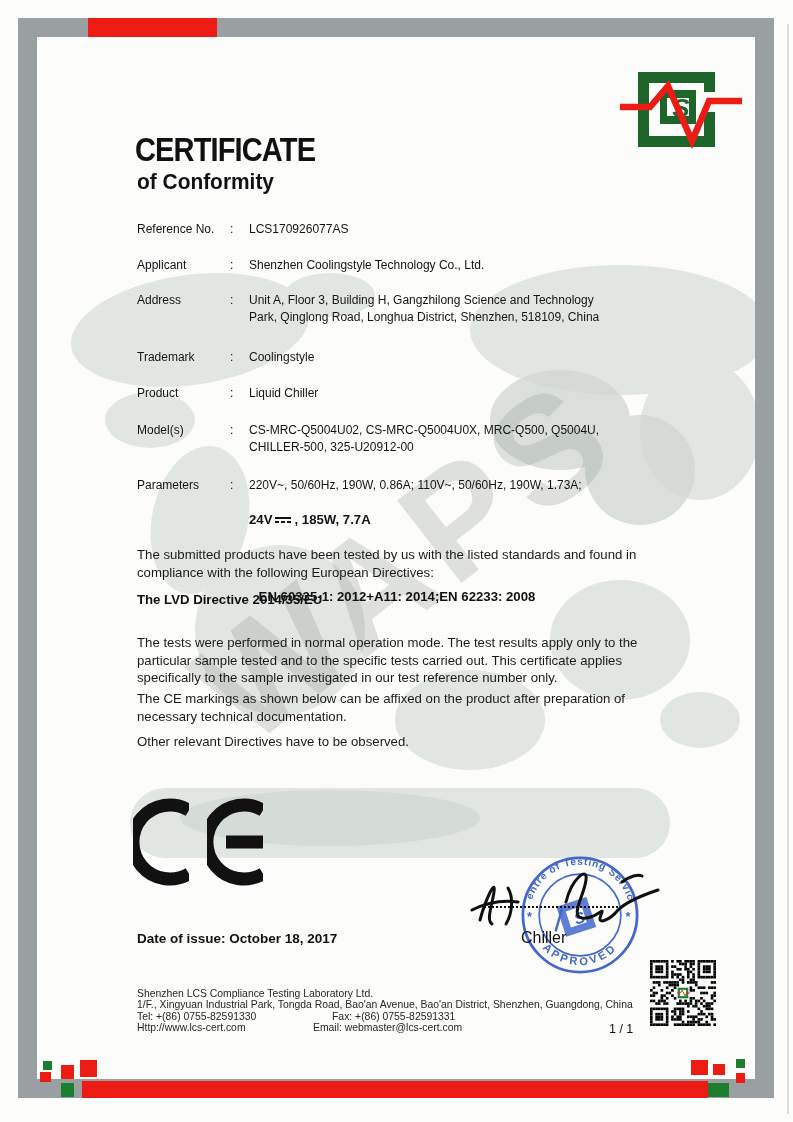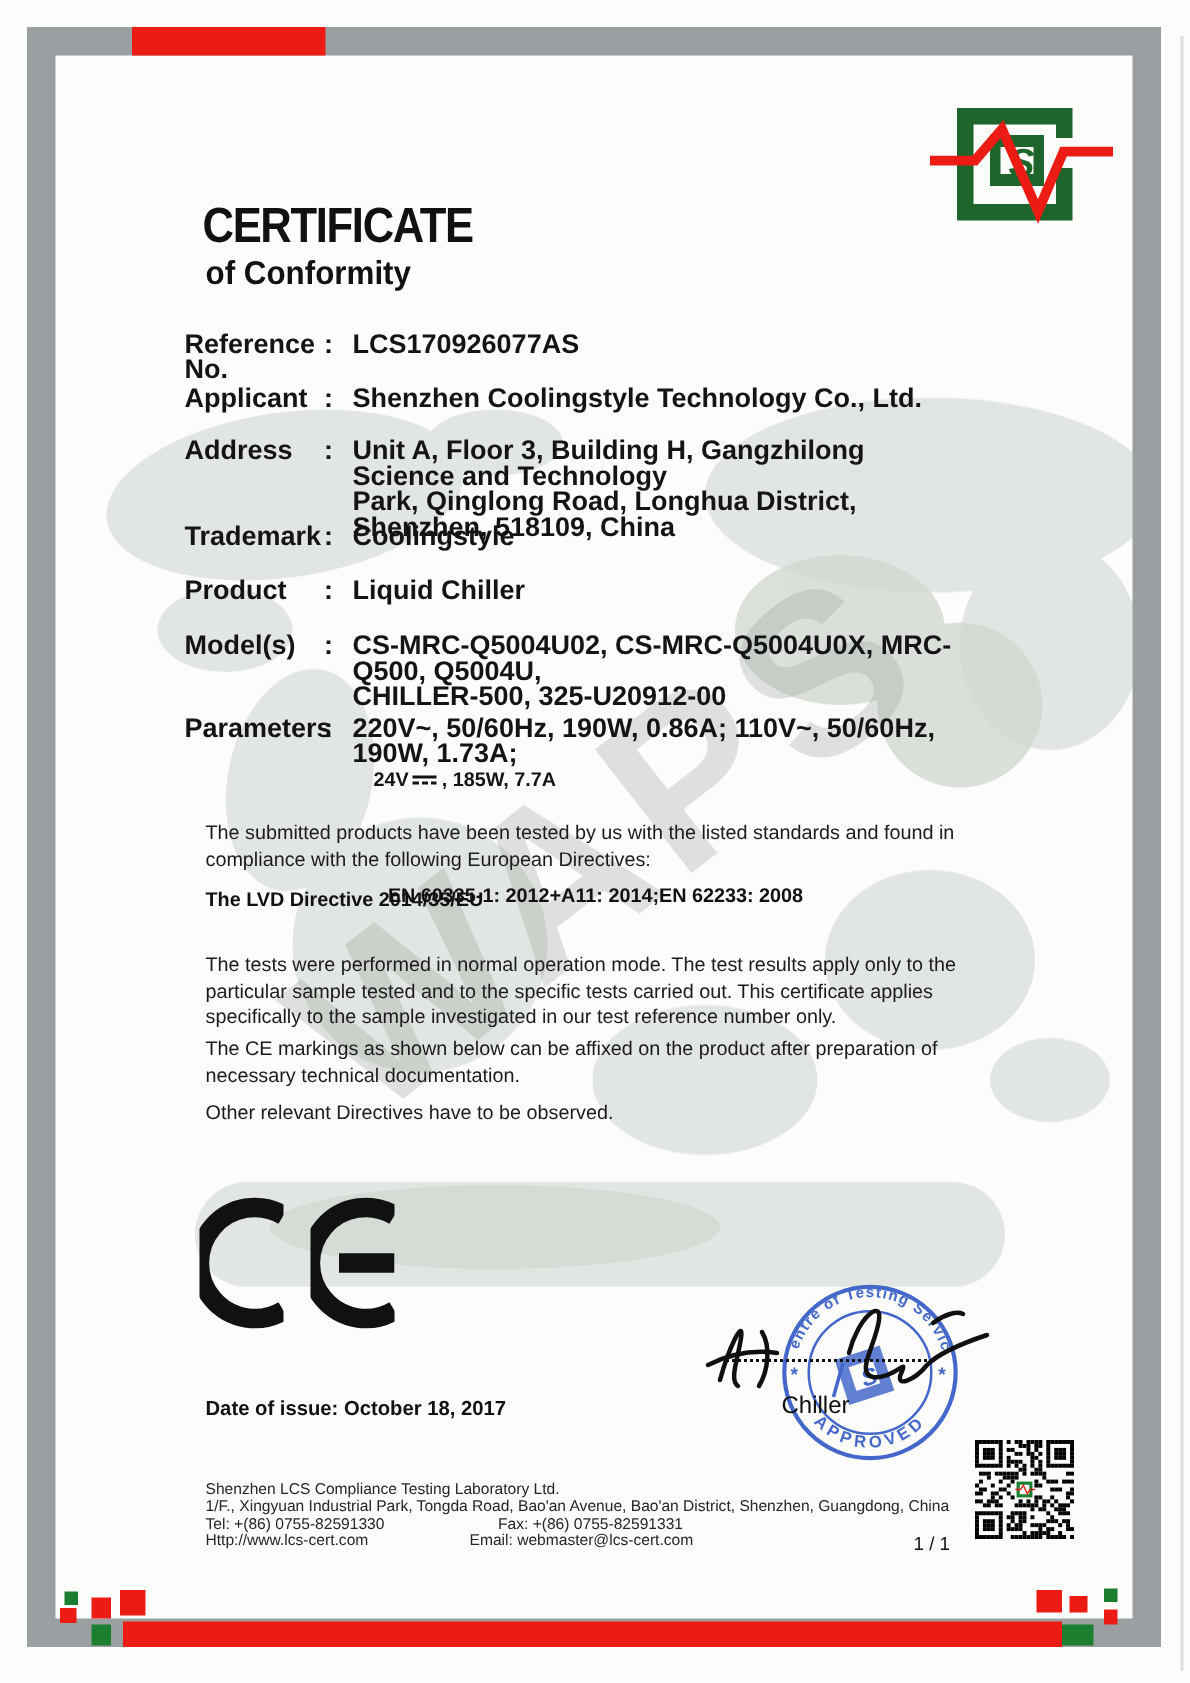--- a/index.html
+++ b/index.html
@@ -29,21 +29,21 @@
   .sq-g2{left:736px;top:1059px;width:9px;height:9px}
   .sq-r6{left:736px;top:1073px;width:9px;height:10px}
   .sq-gb2{left:708px;top:1083px;width:21px;height:14px}
   .scan-edge{position:absolute;left:787px;top:24px;width:2px;height:1090px;background:#dedede;z-index:0}
   
   #logo{position:absolute;left:612px;top:64px;z-index:3}
   #title{position:absolute;left:135px;top:131px;font-size:33px;font-weight:bold;letter-spacing:-1px;
          transform:scaleX(.88);transform-origin:left;color:#111;z-index:4}
   #subtitle{position:absolute;left:137px;top:169px;font-size:22px;font-weight:bold;
             transform:scaleX(.95);transform-origin:left;color:#111;z-index:4}
-  .field-row{position:absolute;left:123px;display:flex;font-weight:bold;font-size:18px;
+  .field-row{position:absolute;left:137px;display:flex;font-weight:normal;font-size:12px;
              line-height:17px;color:#141414;z-index:4}
   .field-row .lbl{width:93px;flex:none}
   .field-row .sep{width:19px;flex:none}
   .field-row .val{width:412px;white-space:pre-line}
   #row-ref{top:221px}#row-app{top:257px}#row-addr{top:292px}#row-tm{top:349px}
   #row-prod{top:385px}#row-mod{top:422px}#row-par{top:477px}
   #param2{position:absolute;left:249px;top:512px;display:flex;align-items:center;
           font-weight:bold;font-size:13.2px;color:#141414;z-index:4}
   .dc{display:inline-block;width:16px;margin:1px 3px 0 3px}
   .dc::before{content:"";display:block;height:0;border-top:2.6px solid #141414;margin-bottom:2.4px}

